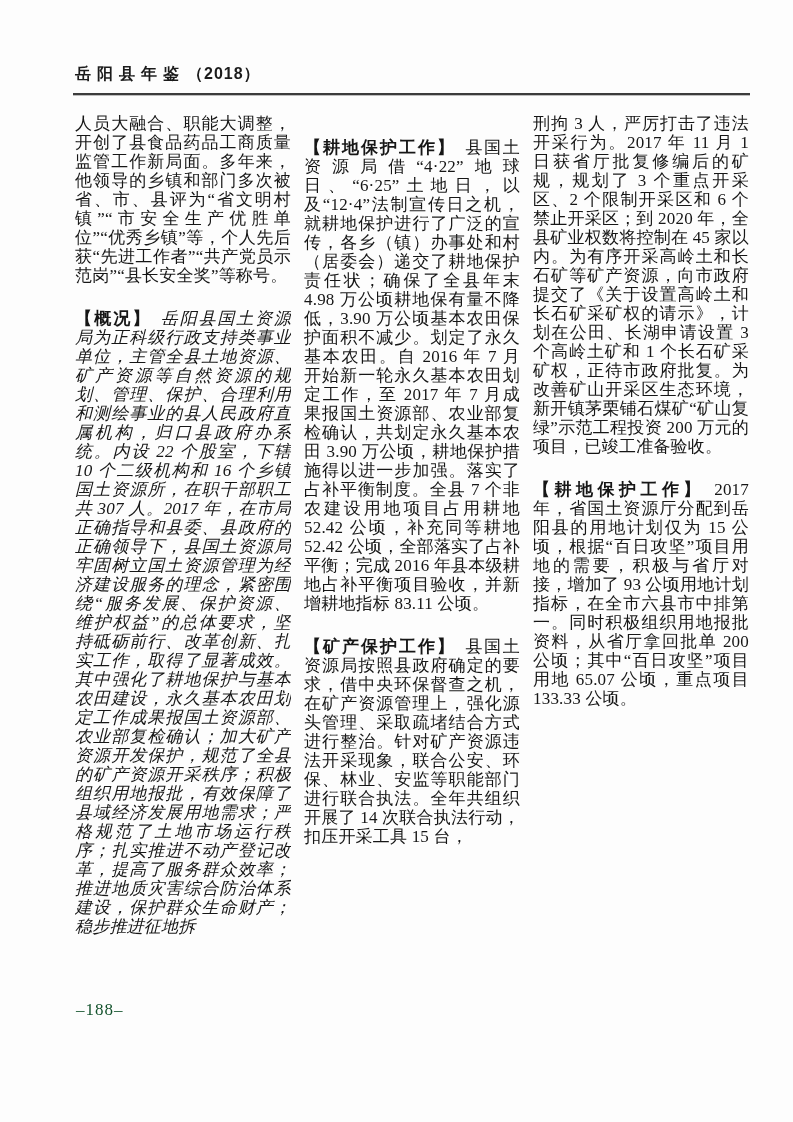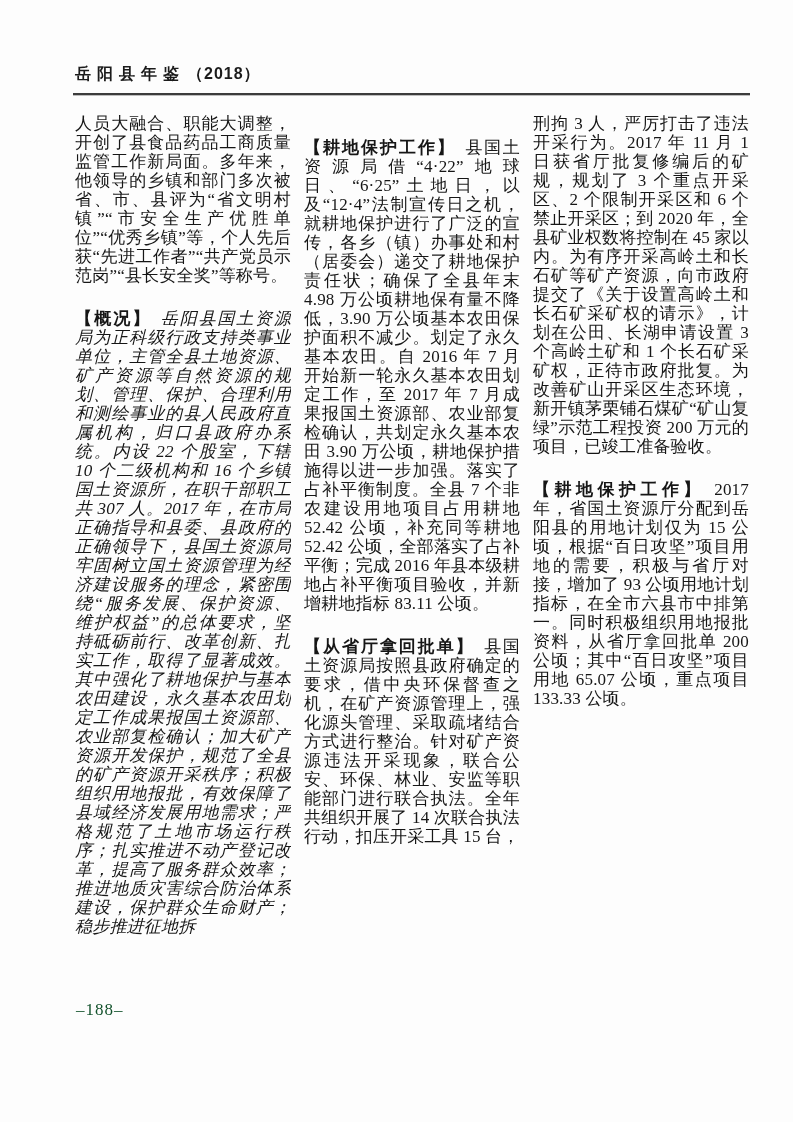--- a/index.html
+++ b/index.html
@@ -120,21 +120,21 @@
 
   <main class="columns">
 
     <section class="col">
       <p class="body song">人员大融合、职能大调整，开创了县食品药品工商质量监管工作新局面。多年来，他领导的乡镇和部门多次被省、市、县评为“省文明村镇”“市安全生产优胜单位”“优秀乡镇”等，个人先后获“先进工作者”“共产党员示范岗”“县长安全奖”等称号。</p>
       <p class="body kai entry"><span class="entry-label">【概况】</span><span>岳阳县国土资源局为正科级行政支持类事业单位，主管全县土地资源、矿产资源等自然资源的规划、管理、保护、合理利用和测绘事业的县人民政府直属机构，归口县政府办系统。内设 22 个股室，下辖 10 个二级机构和 16 个乡镇国土资源所，在职干部职工共 307 人。2017 年，在市局正确指导和县委、县政府的正确领导下，县国土资源局牢固树立国土资源管理为经济建设服务的理念，紧密围绕“服务发展、保护资源、维护权益”的总体要求，坚持砥砺前行、改革创新、扎实工作，取得了显著成效。其中强化了耕地保护与基本农田建设，永久基本农田划定工作成果报国土资源部、农业部复检确认；加大矿产资源开发保护，规范了全县的矿产资源开采秩序；积极组织用地报批，有效保障了县域经济发展用地需求；严格规范了土地市场运行秩序；扎实推进不动产登记改革，提高了服务群众效率；推进地质灾害综合防治体系建设，保护群众生命财产；稳步推进征地拆</span></p>
     </section>
 
     <section class="col">
       <p class="body song entry"><span class="entry-label">【耕地保护工作】</span><span>县国土资源局借“4·22”地球日、“6·25”土地日，以及“12·4”法制宣传日之机，就耕地保护进行了广泛的宣传，各乡（镇）办事处和村（居委会）递交了耕地保护责任状；确保了全县年末 4.98 万公顷耕地保有量不降低，3.90 万公顷基本农田保护面积不减少。划定了永久基本农田。自 2016 年 7 月开始新一轮永久基本农田划定工作，至 2017 年 7 月成果报国土资源部、农业部复检确认，共划定永久基本农田 3.90 万公顷，耕地保护措施得以进一步加强。落实了占补平衡制度。全县 7 个非农建设用地项目占用耕地 52.42 公顷，补充同等耕地 52.42 公顷，全部落实了占补平衡；完成 2016 年县本级耕地占补平衡项目验收，并新增耕地指标 83.11 公顷。</span></p>
-      <p class="body song entry"><span class="entry-label">【从省厅拿回批单】</span><span>县国土资源局按照县政府确定的要求，借中央环保督查之机，在矿产资源管理上，强化源头管理、采取疏堵结合方式进行整治。针对矿产资源违法开采现象，联合公安、环保、林业、安监等职能部门进行联合执法。全年共组织开展了 14 次联合执法行动，扣压开采工具 15 台，</span></p>
+      <p class="body song entry"><span class="entry-label">【矿产保护工作】</span><span>县国土资源局按照县政府确定的要求，借中央环保督查之机，在矿产资源管理上，强化源头管理、采取疏堵结合方式进行整治。针对矿产资源违法开采现象，联合公安、环保、林业、安监等职能部门进行联合执法。全年共组织开展了 14 次联合执法行动，扣压开采工具 15 台，</span></p>
     </section>
 
     <section class="col">
       <p class="body song">刑拘 3 人，严厉打击了违法开采行为。2017 年 11 月 1 日获省厅批复修编后的矿规，规划了 3 个重点开采区、2 个限制开采区和 6 个禁止开采区；到 2020 年，全县矿业权数将控制在 45 家以内。为有序开采高岭土和长石矿等矿产资源，向市政府提交了《关于设置高岭土和长石矿采矿权的请示》，计划在公田、长湖申请设置 3 个高岭土矿和 1 个长石矿采矿权，正待市政府批复。为改善矿山开采区生态环境，新开镇茅栗铺石煤矿“矿山复绿”示范工程投资 200 万元的项目，已竣工准备验收。</p>
       <p class="body song entry"><span class="entry-label">【耕地保护工作】</span><span>2017 年，省国土资源厅分配到岳阳县的用地计划仅为 15 公顷，根据“百日攻坚”项目用地的需要，积极与省厅对接，增加了 93 公顷用地计划指标，在全市六县市中排第一。同时积极组织用地报批资料，从省厅拿回批单 200 公顷；其中“百日攻坚”项目用地 65.07 公顷，重点项目 133.33 公顷。</span></p>
 
     </section>
 
   </main>
 

